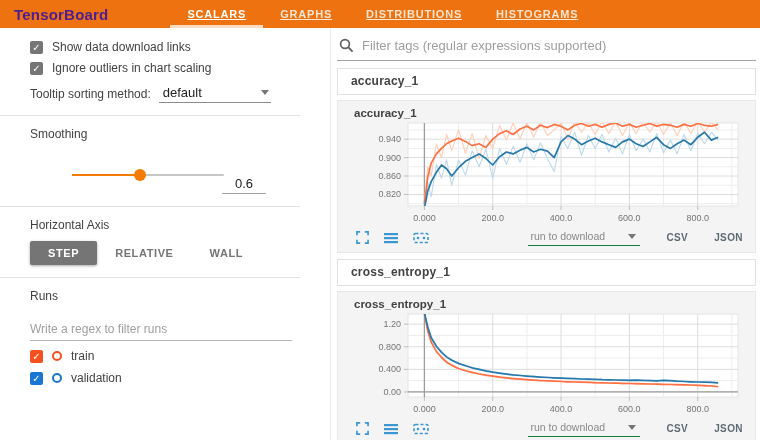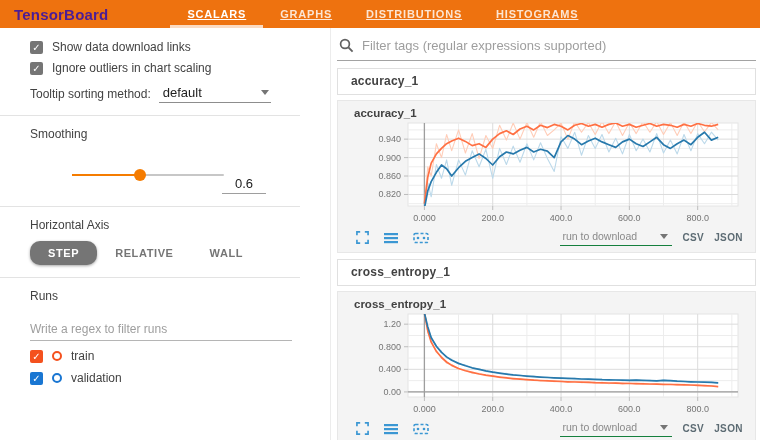--- a/index.html
+++ b/index.html
@@ -30,21 +30,21 @@
   .caret { width:0; height:0; border-left:4px solid transparent; border-right:4px solid transparent;
            border-top:5px solid #757575; }
   .slider-row { display:flex; align-items:center; margin-top:33px; padding-right:64px;flex-direction:column; }
   .track { position:relative; width:152px; height:2px; background:#c7c7c7; border-radius:1px; }
   .track-fill { position:absolute; left:0; top:0; height:2px; }
   .thumb { position:absolute; top:-5px; width:12px; height:12px; border-radius:50%; margin-left:-6px; cursor:pointer; }
   .slider-val { margin-left:auto; width:44px; text-align:center; font-size:13px; color:#212121;
                 border-bottom:1px solid #9e9e9e; padding-bottom:2px; }
   .axis-btns { display:flex; align-items:center; margin-top:9px; }
   .axis-btn { font-size:11px; font-weight:bold; letter-spacing:.6px; color:#757575; padding:6px 18px;
-              border-radius:10px; cursor:pointer; }
+              border-radius:2px; cursor:pointer; }
   .axis-btn.active { background:#757575; color:#fff; box-shadow:0 1px 3px rgba(0,0,0,.35); }
   .runs-filter { width:262px; border:none; border-bottom:1px solid #b5b5b5; font-size:12px; padding:3px 0 4px;
                  font-family:"Liberation Sans",sans-serif; color:#be185d; outline:none; margin-top:16px; background:transparent; }
   .runs-filter::placeholder { color:#9e9e9e; }
   .run-row { display:flex; align-items:center; gap:9px; margin-top:8px; }
   .run-circle { width:10px; height:10px; border-radius:50%; border:2px solid; flex:none; }
 
   
   .main { flex:1; border-left:1px solid #ececec; padding:8px 4px 0 6px; overflow:hidden; }
   .search-row { display:flex; align-items:center; gap:8px; padding:2px 2px 7px 2px;
@@ -56,21 +56,21 @@
              color:#424242; letter-spacing:.2px; margin-bottom:5px; cursor:pointer; }
   .card { background:#f4f4f4; border:1px solid #e7e7e7; margin-bottom:6px; padding:6px 4px 2px 6px; }
   .card-title { font-size:11.5px; font-weight:bold; color:#424242; margin:0 0 1px 10px; }
   svg.chart text { font-family:"Liberation Sans",sans-serif; }
   .card-footer { display:flex; align-items:center; padding:1px 8px 4px 8px; }
   .cf-icons { display:flex; align-items:center; gap:15px; margin-left:4px; }
   .cf-icon { cursor:pointer; display:flex; }
   .cf-right { margin-left:auto; display:flex; align-items:center; }
   .dl-select { display:flex; align-items:center; justify-content:space-between; width:112px;
                border-bottom:1px solid #15803d; font-size:10.5px; color:#8a8a8a; padding:1px 4px 3px 2px; cursor:pointer; }
-  .dl-link { font-size:10px; font-weight:bold; color:#5c6b73; letter-spacing:.4px; margin-left:10px; cursor:pointer; }
+  .dl-link { font-size:10px; font-weight:bold; color:#5c6b73; letter-spacing:.4px; margin-left:26px; cursor:pointer; }
 </style>
 </head>
 <body>
 
 <div class="header" style="background-color: rgb(238, 114, 15);">
   <div class="brand">TensorBoard</div>
   <div class="tabs">
     <div class="tab active">SCALARS</div>
     <div class="tab">GRAPHS</div>
     <div class="tab">DISTRIBUTIONS</div>

